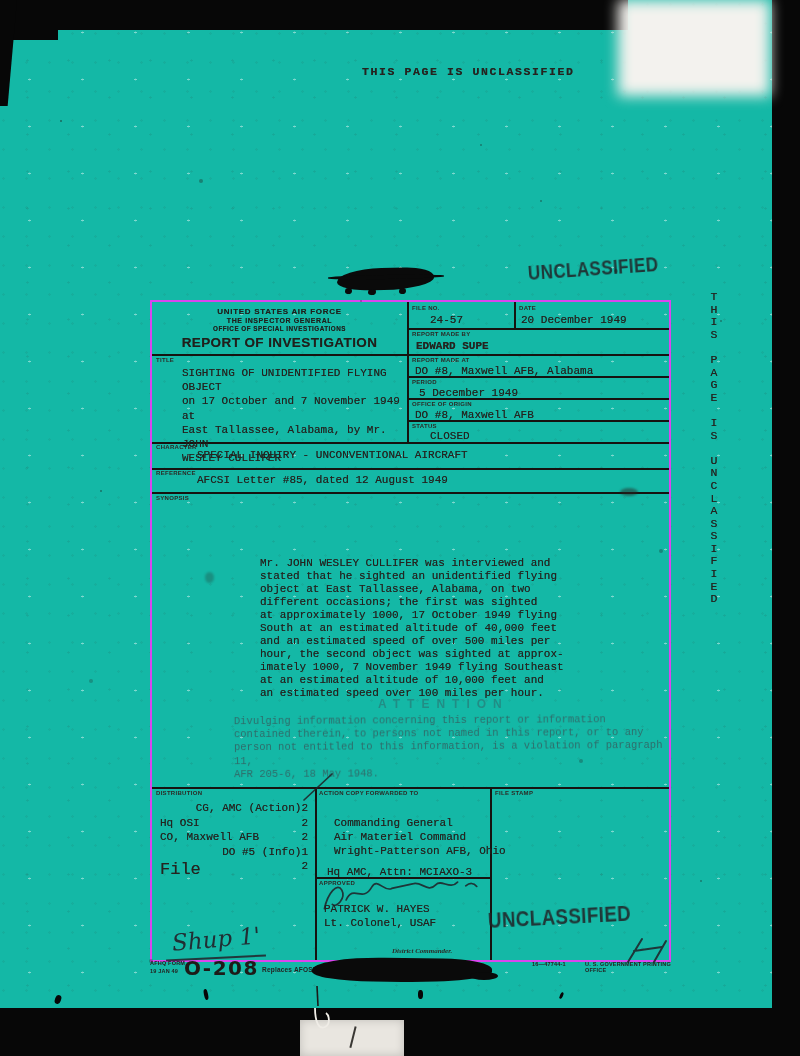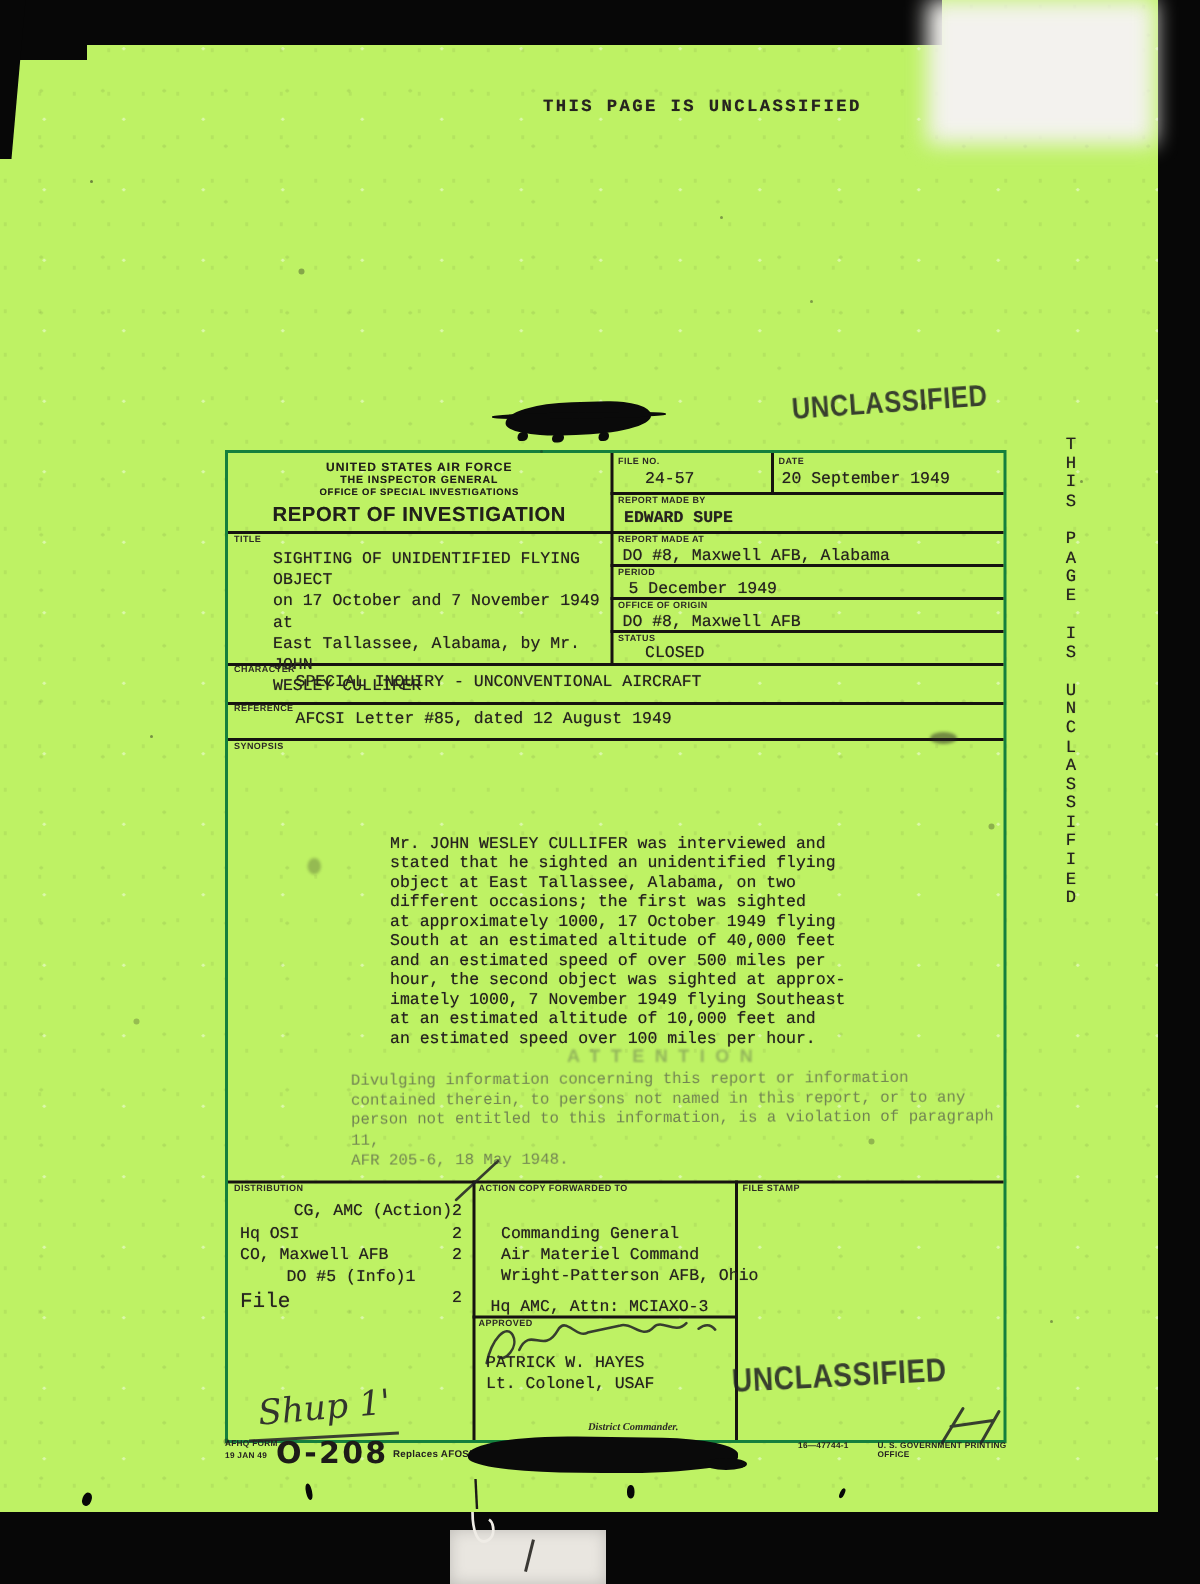--- a/index.html
+++ b/index.html
@@ -1,16 +1,16 @@
 <!DOCTYPE html>
 <html><head>
 <meta charset="utf-8">
 <style>
   html,body{margin:0;padding:0;background:#4a4a4a;}
-  #page{position:relative;width:800px;height:1056px;background:#bef264;overflow:hidden;
+  #page{position:relative;width:800px;height:1056px;background:#14b8a6;overflow:hidden;
         font-family:"Liberation Sans",sans-serif;}
   
   #page::before{content:"";position:absolute;inset:0;pointer-events:none;
     background-image:
       radial-gradient(rgba(45,40,32,.10) 1px, transparent 1.4px),
       radial-gradient(rgba(45,40,32,.07) 1px, transparent 1.3px),
       radial-gradient(rgba(255,255,255,.45) 1px, transparent 1.2px);
     background-size:41px 37px,23px 29px,53px 47px;
     background-position:7px 5px,15px 19px,3px 9px;}
   .flecks{position:absolute;left:60px;top:120px;width:2px;height:2px;border-radius:50%;background:rgba(30,28,24,.5);
@@ -30,21 +30,21 @@
   .band{position:absolute;background:#070707;}
   .stamp{position:absolute;font-weight:bold;color:rgba(33,33,37,.85);filter:blur(.25px);}
   .stamp-uncl{font-size:20px;letter-spacing:.5px;transform:rotate(-4deg) scaleX(.85);transform-origin:left center;}
   .redact{position:absolute;background:#0a0a0a;border-radius:46% 30% 52% 38% / 58% 44% 52% 40%;}
   .attention{position:absolute;font-weight:bold;font-size:12px;letter-spacing:7px;color:#3c3c48;
              opacity:.34;filter:blur(.55px);}
   .notice{position:absolute;font-family:"Liberation Mono","DejaVu Sans Mono",monospace;
           font-size:10.5px;line-height:13.2px;color:#403e46;opacity:.62;filter:blur(.3px);
           transform:rotate(-.3deg);white-space:pre-line;}
   
-  #form{position:absolute;left:150px;top:300px;width:517px;height:658px;border:2px solid #15803d;}
+  #form{position:absolute;left:150px;top:300px;width:517px;height:658px;border:2px solid #d946ef;}
   .hl,.vl{position:absolute;background:#161310;}
   .hl{height:1.6px;}  .vl{width:1.6px;}
   .val{position:absolute;font-size:11px;}
   .pre{white-space:pre-line;line-height:14.2px;}
   .agency{position:absolute;left:0;top:5px;width:255px;text-align:center;color:#211f1b;
           font-weight:bold;text-shadow:0 0 .4px rgba(20,18,14,.5);}
   .sideband{position:absolute;left:703px;top:291px;width:22px;text-align:center;font-size:11.5px;
             line-height:12.6px;white-space:pre-line;}
   .smudge{position:absolute;background:rgba(40,38,34,.5);filter:blur(1.2px);border-radius:50%;}
   .hand{stroke:#201e24;stroke-width:1.7;fill:none;stroke-linecap:round;opacity:.85;}
@@ -130,21 +130,21 @@
     <div class="agency">
       <div style="font-size:8px;letter-spacing:.7px;">UNITED STATES AIR FORCE</div>
       <div style="font-size:7px;letter-spacing:.6px;margin-top:1px;">THE INSPECTOR GENERAL</div>
       <div style="font-size:6.3px;letter-spacing:.5px;margin-top:1px;">OFFICE OF SPECIAL INVESTIGATIONS</div>
       <div style="font-size:13.5px;letter-spacing:.4px;margin-top:3px;">REPORT OF INVESTIGATION</div>
     </div>
 
     <div class="flabel" style="left:260px;top:3px;">FILE NO.</div>
     <div class="val mono" style="left:278px;top:12px;">24-57</div>
     <div class="flabel" style="left:367px;top:3px;">DATE</div>
-    <div class="val mono" style="left:369px;top:12px;">20 September 1949</div>
+    <div class="val mono" style="left:369px;top:12px;">20 December 1949</div>
 
     <div class="flabel" style="left:260px;top:29px;">REPORT MADE BY</div>
     <div class="val mono" style="left:264px;top:38px;font-weight:bold;">EDWARD SUPE</div>
 
     <div class="flabel" style="left:260px;top:55px;">REPORT MADE AT</div>
     <div class="val mono" style="left:263px;top:63px;">DO #8, Maxwell AFB, Alabama</div>
 
     <div class="flabel" style="left:260px;top:77px;">PERIOD</div>
     <div class="val mono" style="left:267px;top:85px;">5 December 1949</div>
 
@@ -192,26 +192,26 @@
         <span class="mono" style="font-size:11px;">2</span>
       </div>
       <div style="display:flex;justify-content:space-between;margin-top:2.5px;">
         <span class="mono" style="font-size:11px;">Hq OSI</span>
         <span class="mono" style="font-size:11px;">2</span>
       </div>
       <div style="display:flex;justify-content:space-between;margin-top:2.5px;">
         <span class="mono" style="font-size:11px;">CO, Maxwell AFB</span>
         <span class="mono" style="font-size:11px;">2</span>
       </div>
-      <div style="display:flex;justify-content:center;margin-top:2.5px;">
+      <div style="display:flex;justify-content:flex-end;margin-top:2.5px;">
         <span class="mono" style="font-size:11px;">DO #5 (Info)</span>
         <span class="mono" style="font-size:11px;">1</span>
       </div>
       <div style="display:flex;justify-content:space-between;margin-top:2.5px;">
-        <span class="mono" style="font-size:14px;">File</span>
+        <span class="mono" style="font-size:17px;">File</span>
         <span class="mono" style="font-size:11px;">2</span>
       </div>
     </div>
 
     <div class="flabel" style="left:167px;top:488px;">ACTION COPY FORWARDED TO</div>
     <div class="val mono pre" style="left:182px;top:514px;line-height:14px;">Commanding General
 Air Materiel Command
 Wright-Patterson AFB, Ohio</div>
     <div class="val mono" style="left:175px;top:564px;">Hq AMC, Attn: MCIAXO-3</div>
 

